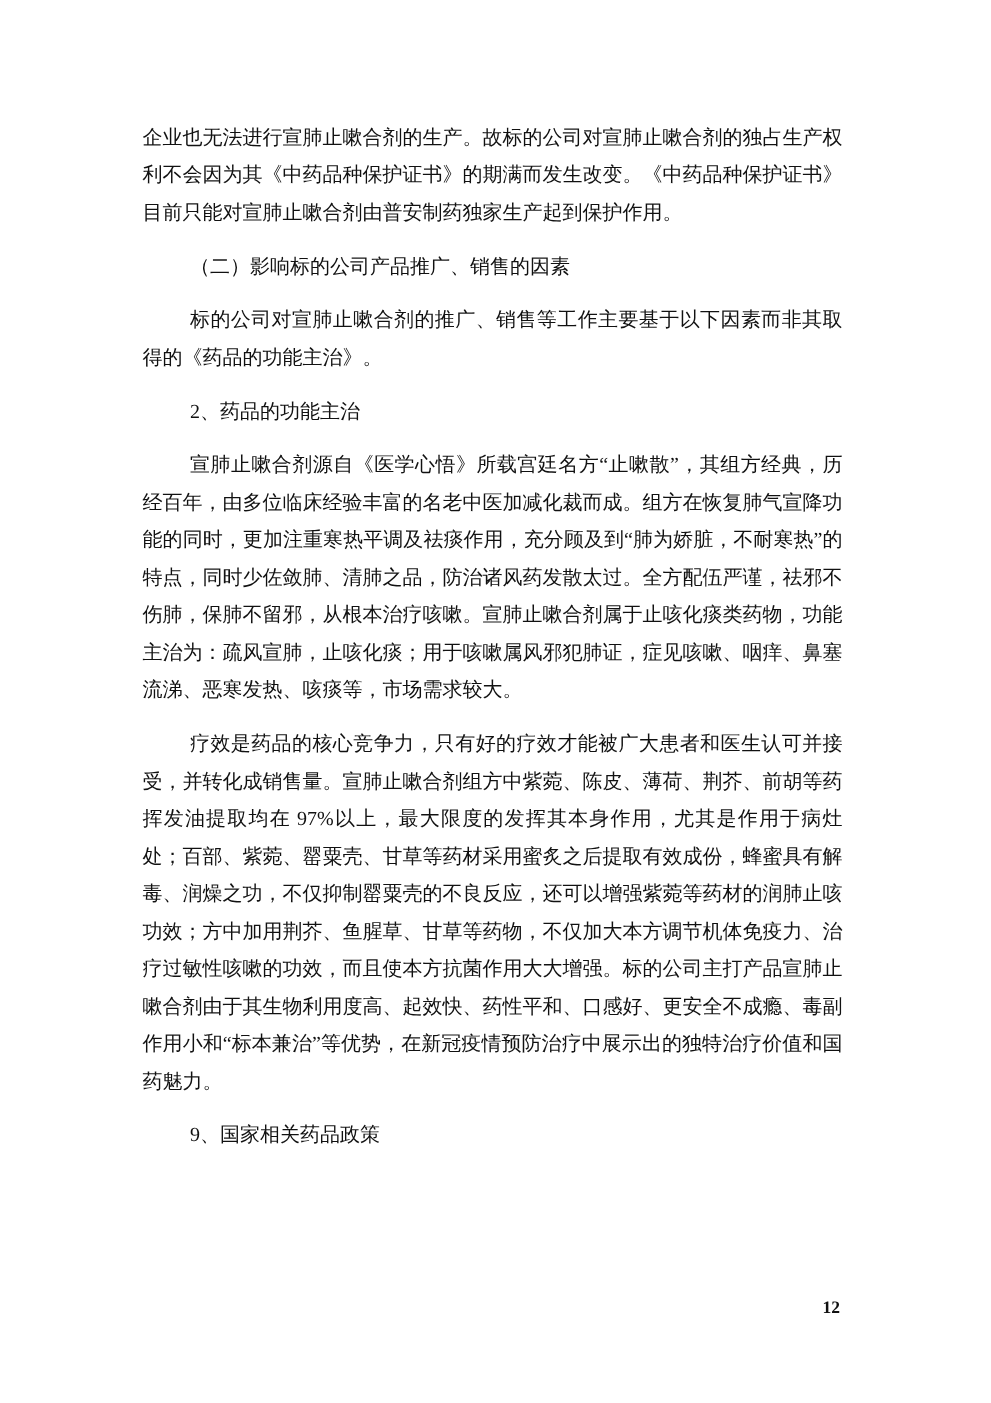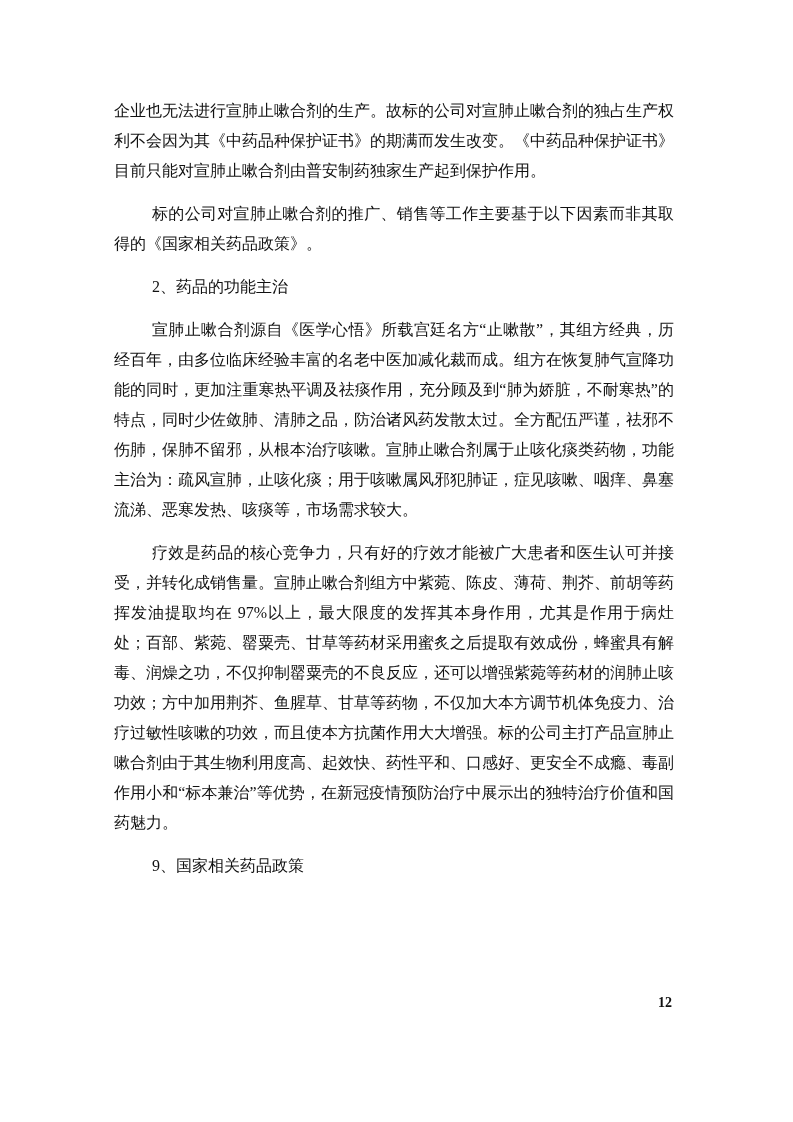--- a/index.html
+++ b/index.html
@@ -32,37 +32,38 @@
     word-break: break-all;
   }
   .indent {
     text-indent: 38px;
   }
   .bold-heading {
     font-weight: bold;
   }
   .page-number {
     position: absolute;
-    top: 994px;
+    top: 1038px;
     right: 121px;
     font-size: 14px;
     line-height: 18px;
     font-weight: bold;
     color: #111111;
   }
 </style>
 </head>
 <body>
 
 <div class="page">
   <div class="content">
     <p>企业也无法进行宣肺止嗽合剂的生产。故标的公司对宣肺止嗽合剂的独占生产权利不会因为其《中药品种保护证书》的期满而发生改变。《中药品种保护证书》目前只能对宣肺止嗽合剂由普安制药独家生产起到保护作用。</p>
 
+    <h2 class="bold-heading indent">（二）影响标的公司产品推广、销售的因素</h2>
 
-    <p class="indent">标的公司对宣肺止嗽合剂的推广、销售等工作主要基于以下因素而非其取得的《国家相关药品政策》。</p>
+    <p class="indent">标的公司对宣肺止嗽合剂的推广、销售等工作主要基于以下因素而非其取得的《药品的功能主治》。</p>
 
     <p class="indent">2、药品的功能主治</p>
 
     <p class="indent">宣肺止嗽合剂源自《医学心悟》所载宫廷名方“止嗽散”，其组方经典，历经百年，由多位临床经验丰富的名老中医加减化裁而成。组方在恢复肺气宣降功能的同时，更加注重寒热平调及祛痰作用，充分顾及到“肺为娇脏，不耐寒热”的特点，同时少佐敛肺、清肺之品，防治诸风药发散太过。全方配伍严谨，祛邪不伤肺，保肺不留邪，从根本治疗咳嗽。宣肺止嗽合剂属于止咳化痰类药物，功能主治为：疏风宣肺，止咳化痰；用于咳嗽属风邪犯肺证，症见咳嗽、咽痒、鼻塞流涕、恶寒发热、咳痰等，市场需求较大。</p>
 
 
     <p class="indent">疗效是药品的核心竞争力，只有好的疗效才能被广大患者和医生认可并接受，并转化成销售量。宣肺止嗽合剂组方中紫菀、陈皮、薄荷、荆芥、前胡等药挥发油提取均在 97%以上，最大限度的发挥其本身作用，尤其是作用于病灶处；百部、紫菀、罂粟壳、甘草等药材采用蜜炙之后提取有效成份，蜂蜜具有解毒、润燥之功，不仅抑制罂粟壳的不良反应，还可以增强紫菀等药材的润肺止咳功效；方中加用荆芥、鱼腥草、甘草等药物，不仅加大本方调节机体免疫力、治疗过敏性咳嗽的功效，而且使本方抗菌作用大大增强。标的公司主打产品宣肺止嗽合剂由于其生物利用度高、起效快、药性平和、口感好、更安全不成瘾、毒副作用小和“标本兼治”等优势，在新冠疫情预防治疗中展示出的独特治疗价值和国药魅力。</p>
 
     <p class="indent">9、国家相关药品政策</p>
 

